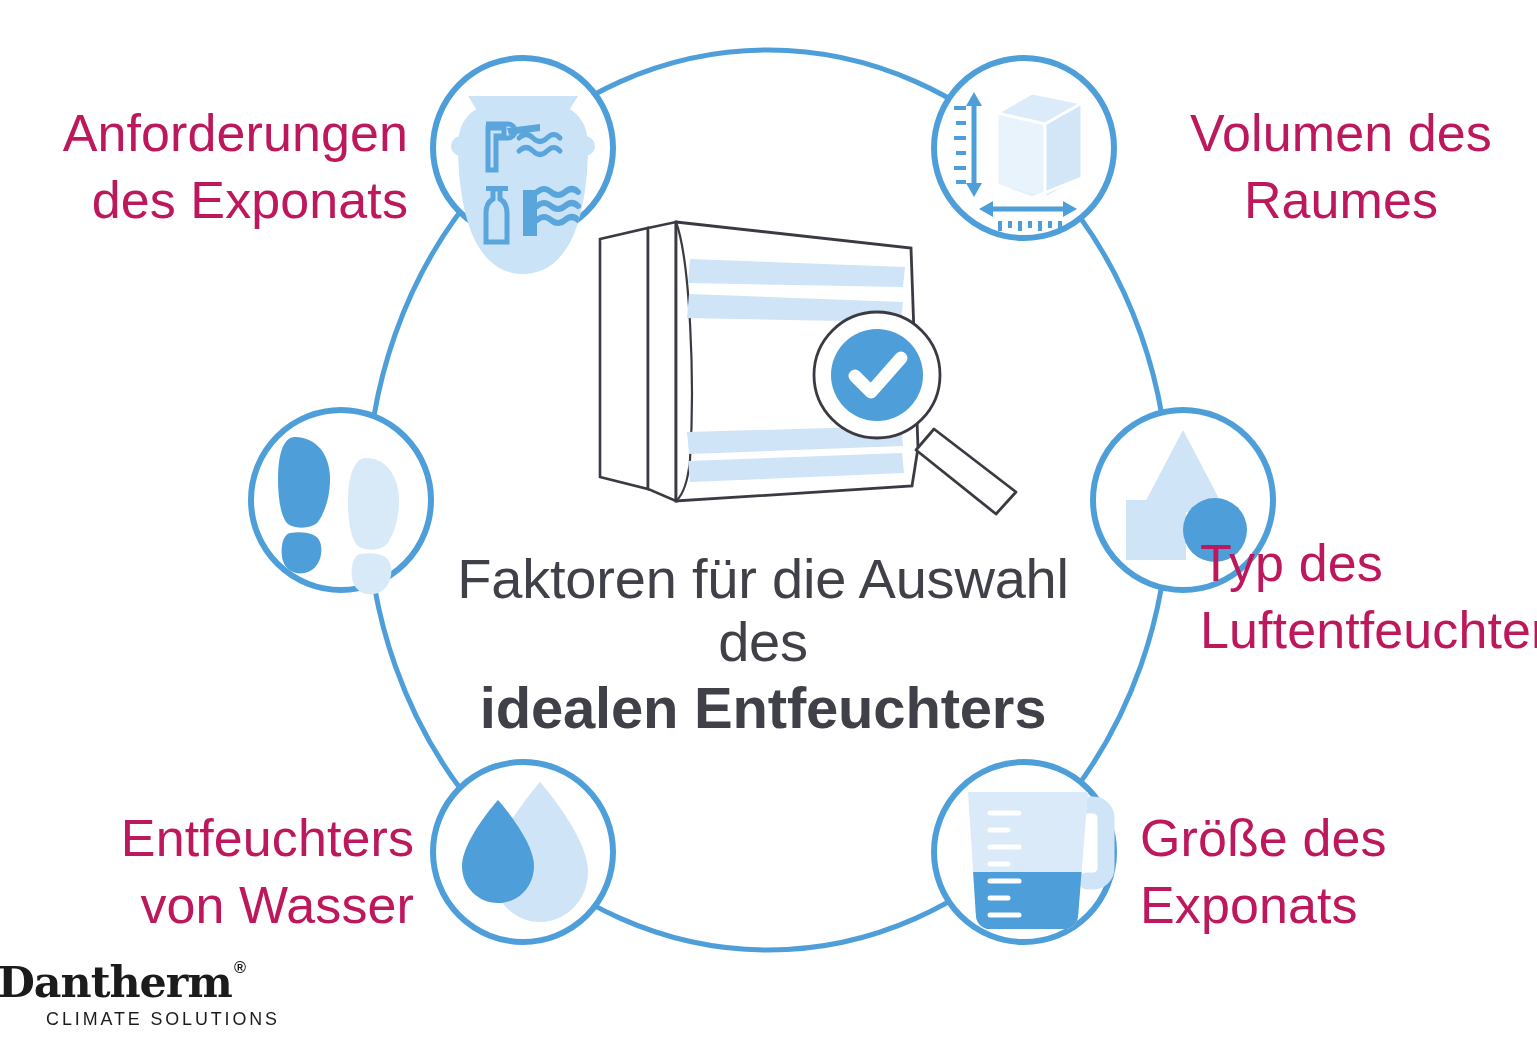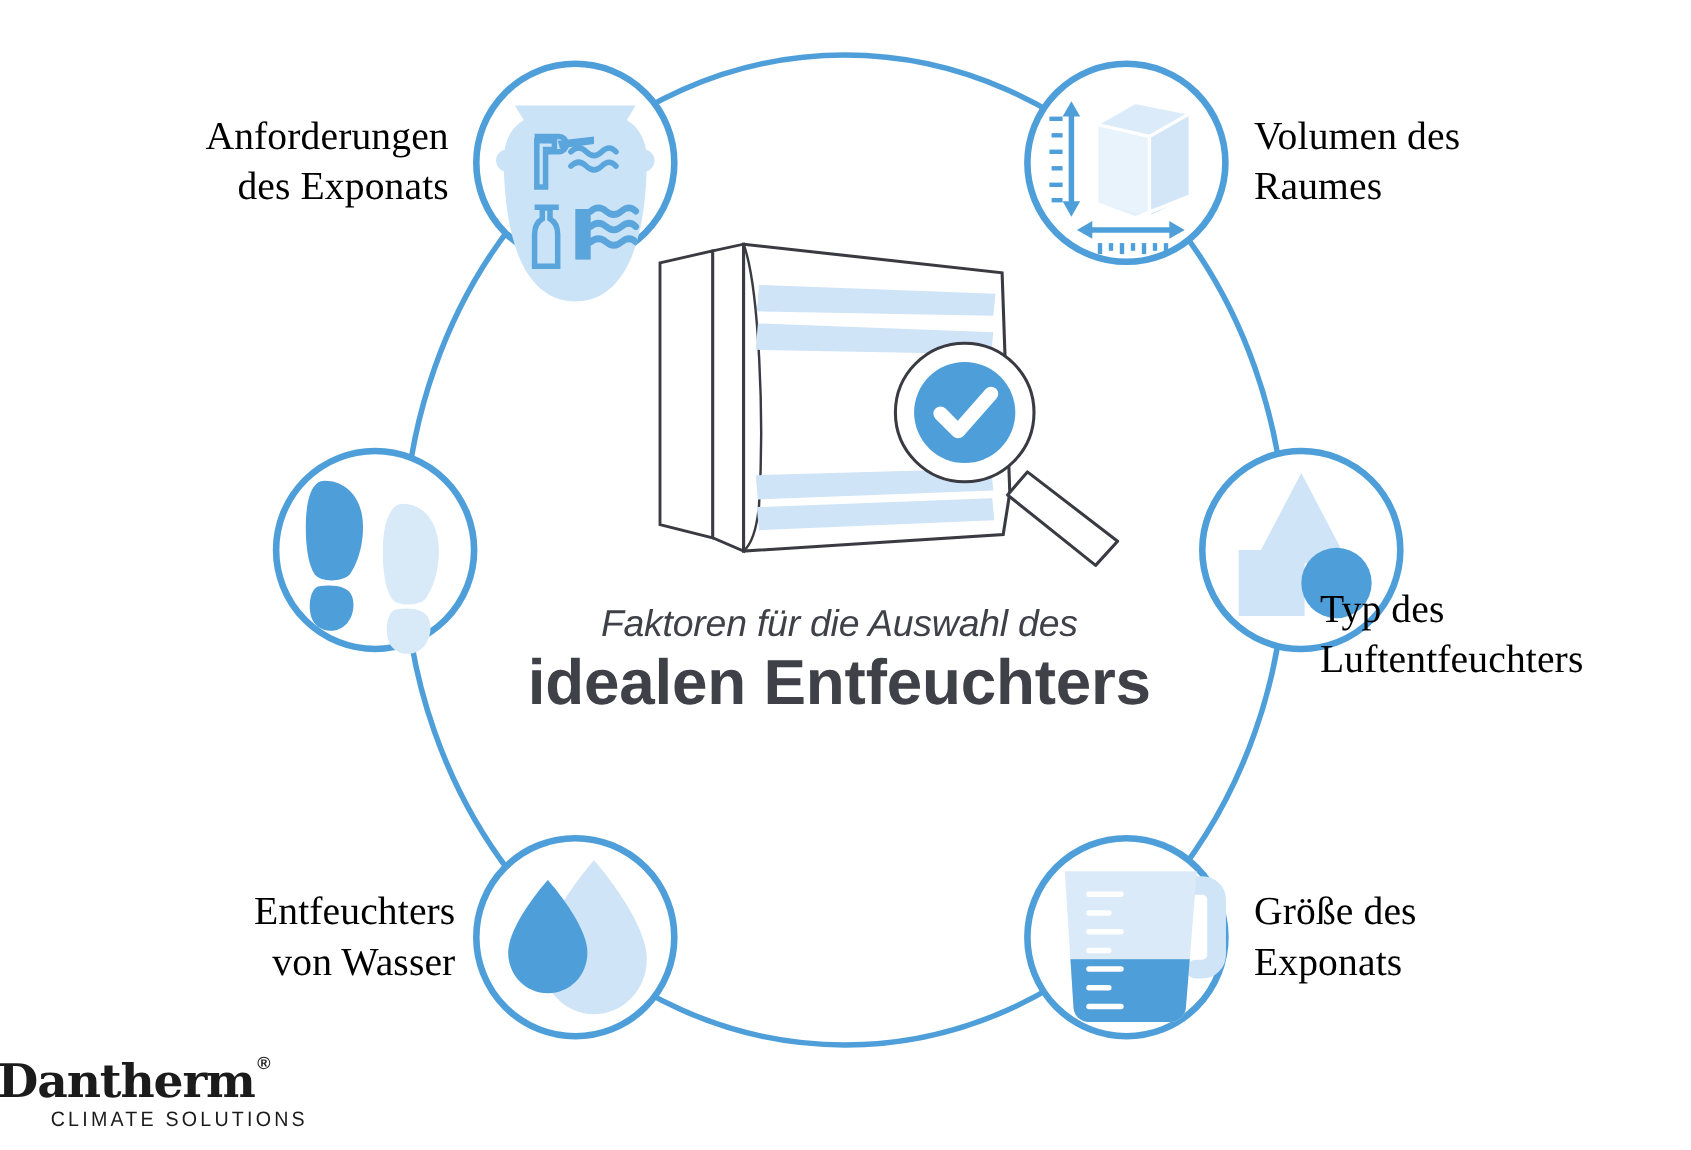--- a/index.html
+++ b/index.html
@@ -9,52 +9,51 @@
     font-family:"Liberation Sans", sans-serif;
     overflow:hidden;
     position:relative;
   }
   #stage{position:absolute;inset:0;width:1537px;height:1045px;}
   .svg-layer{position:absolute;left:0;top:0;width:1537px;height:1045px;}
 
   
   .label{
     position:absolute;
-    color:#000000;
-    font-family:Liberation Serif, serif;
+    color:#be185d;
+    font-family:Liberation Sans, sans-serif;
     font-weight:300;
-    font-size:36px;
+    font-size:52px;
     line-height:1.28;
     letter-spacing:.1px;
     white-space:pre-line;
   }
   .label.r{text-align:right;}
   .label.l{text-align:left;}
 
   #lbl-exhibit   {left:60px;  top:100px; width:348px;}
-  #lbl-volume    {left:1140px;top:100px; width:330px;}
+  #lbl-volume    {left:1176px;top:100px; width:330px;text-align:center;}
   #lbl-type      {left:1200px;top:530px; width:330px;}
   #lbl-size      {left:1140px;top:805px; width:330px;}
   #lbl-water     {left:96px;  top:805px; width:318px;}
   #lbl-visitors  {left:20px;  top:530px; width:222px;}
 
   
   #center-title{
     position:absolute;
     left:418px; top:548px; width:690px;
     text-align:center;
     color:#3f4048;
   }
   #center-title .t1{
     display:block;
-    font-size:34px;
+    font-size:56px;
     font-weight:300;
     line-height:1.12;
     letter-spacing:-.2px;
-    font-style:italic;
   }
   #center-title .t2,#center-title .t3{
     display:block;
     font-size:58px;
     font-weight:bold;
     line-height:1.22;
     letter-spacing:-.2px;
   }
 
   

